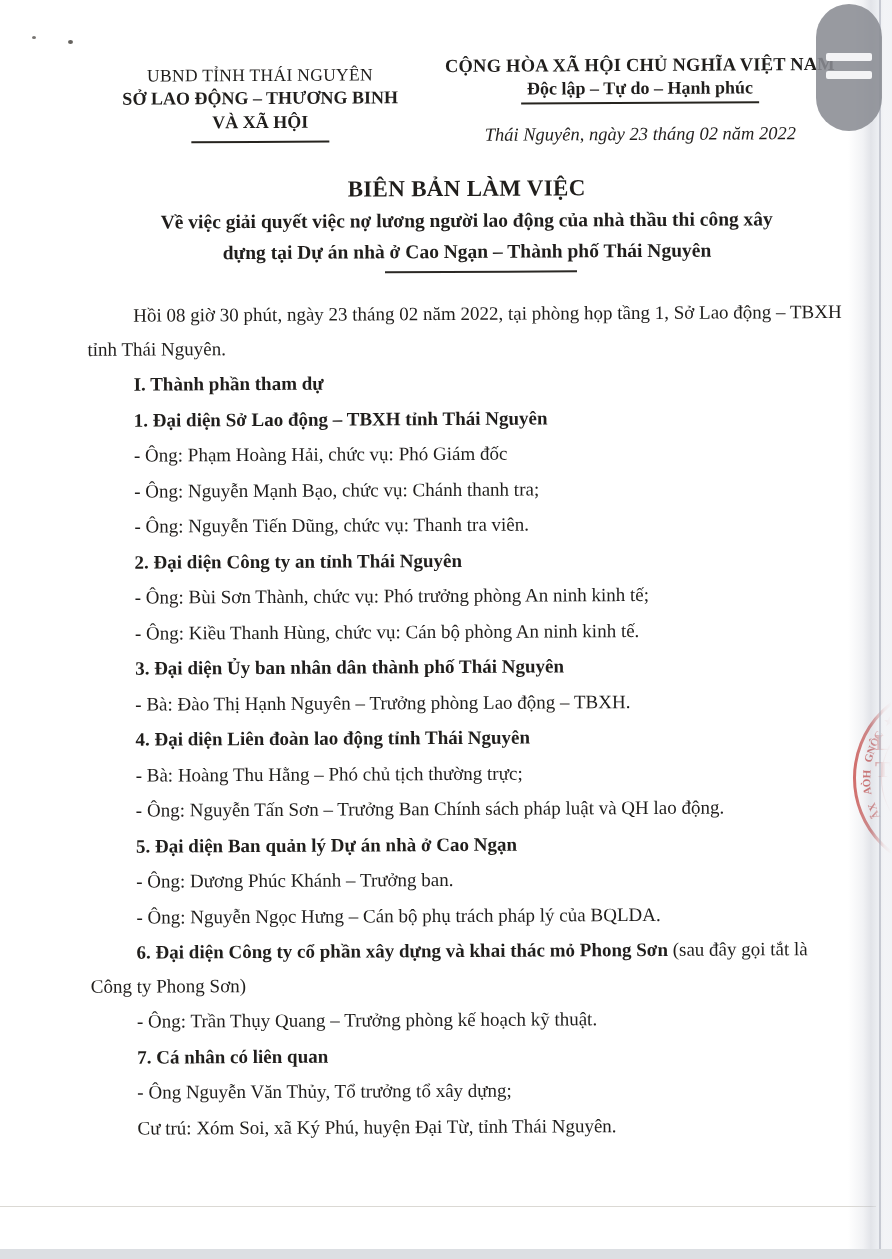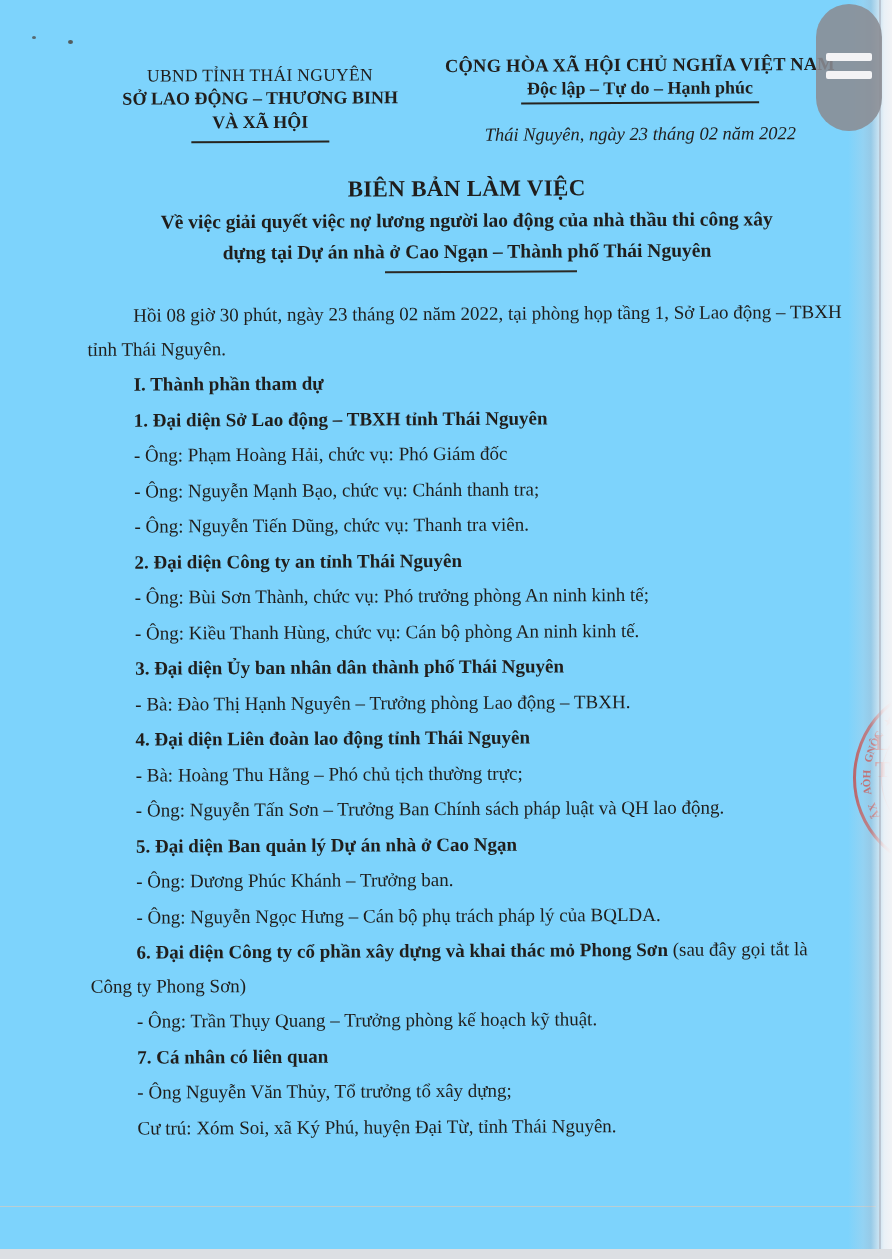--- a/index.html
+++ b/index.html
@@ -1,18 +1,18 @@
 <!DOCTYPE html>
 <html><head>
 <meta charset="utf-8">
 <style>
   html,body{margin:0;padding:0;background:#e9eaec;}
   .page{
     position:relative;width:892px;height:1259px;overflow:hidden;
-    background:#7dd3fc;font-family:"Liberation Serif", serif;color:#201e1c;
+    background:#ffffff;font-family:"Liberation Serif", serif;color:#201e1c;
   }
   .doc{position:absolute;left:0;top:0;width:892px;transform:rotate(-0.3deg);transform-origin:50% 40%;}
   .doc-inner{padding:56px 44px 0 88px;}
   
   .doc-header{display:flex;align-items:flex-start;}
   .hdr-left{width:348px;text-align:center;padding-top:8px;}
   .hdr-left .l1{font-size:17.5px;letter-spacing:.3px;}
   .hdr-left .l2,.hdr-left .l3{font-weight:bold;font-size:18px;line-height:24px;}
   .hdr-rule{width:138px;height:2px;background:#26241f;margin:7px auto 0;}
   .hdr-right{flex:1;text-align:center;}

